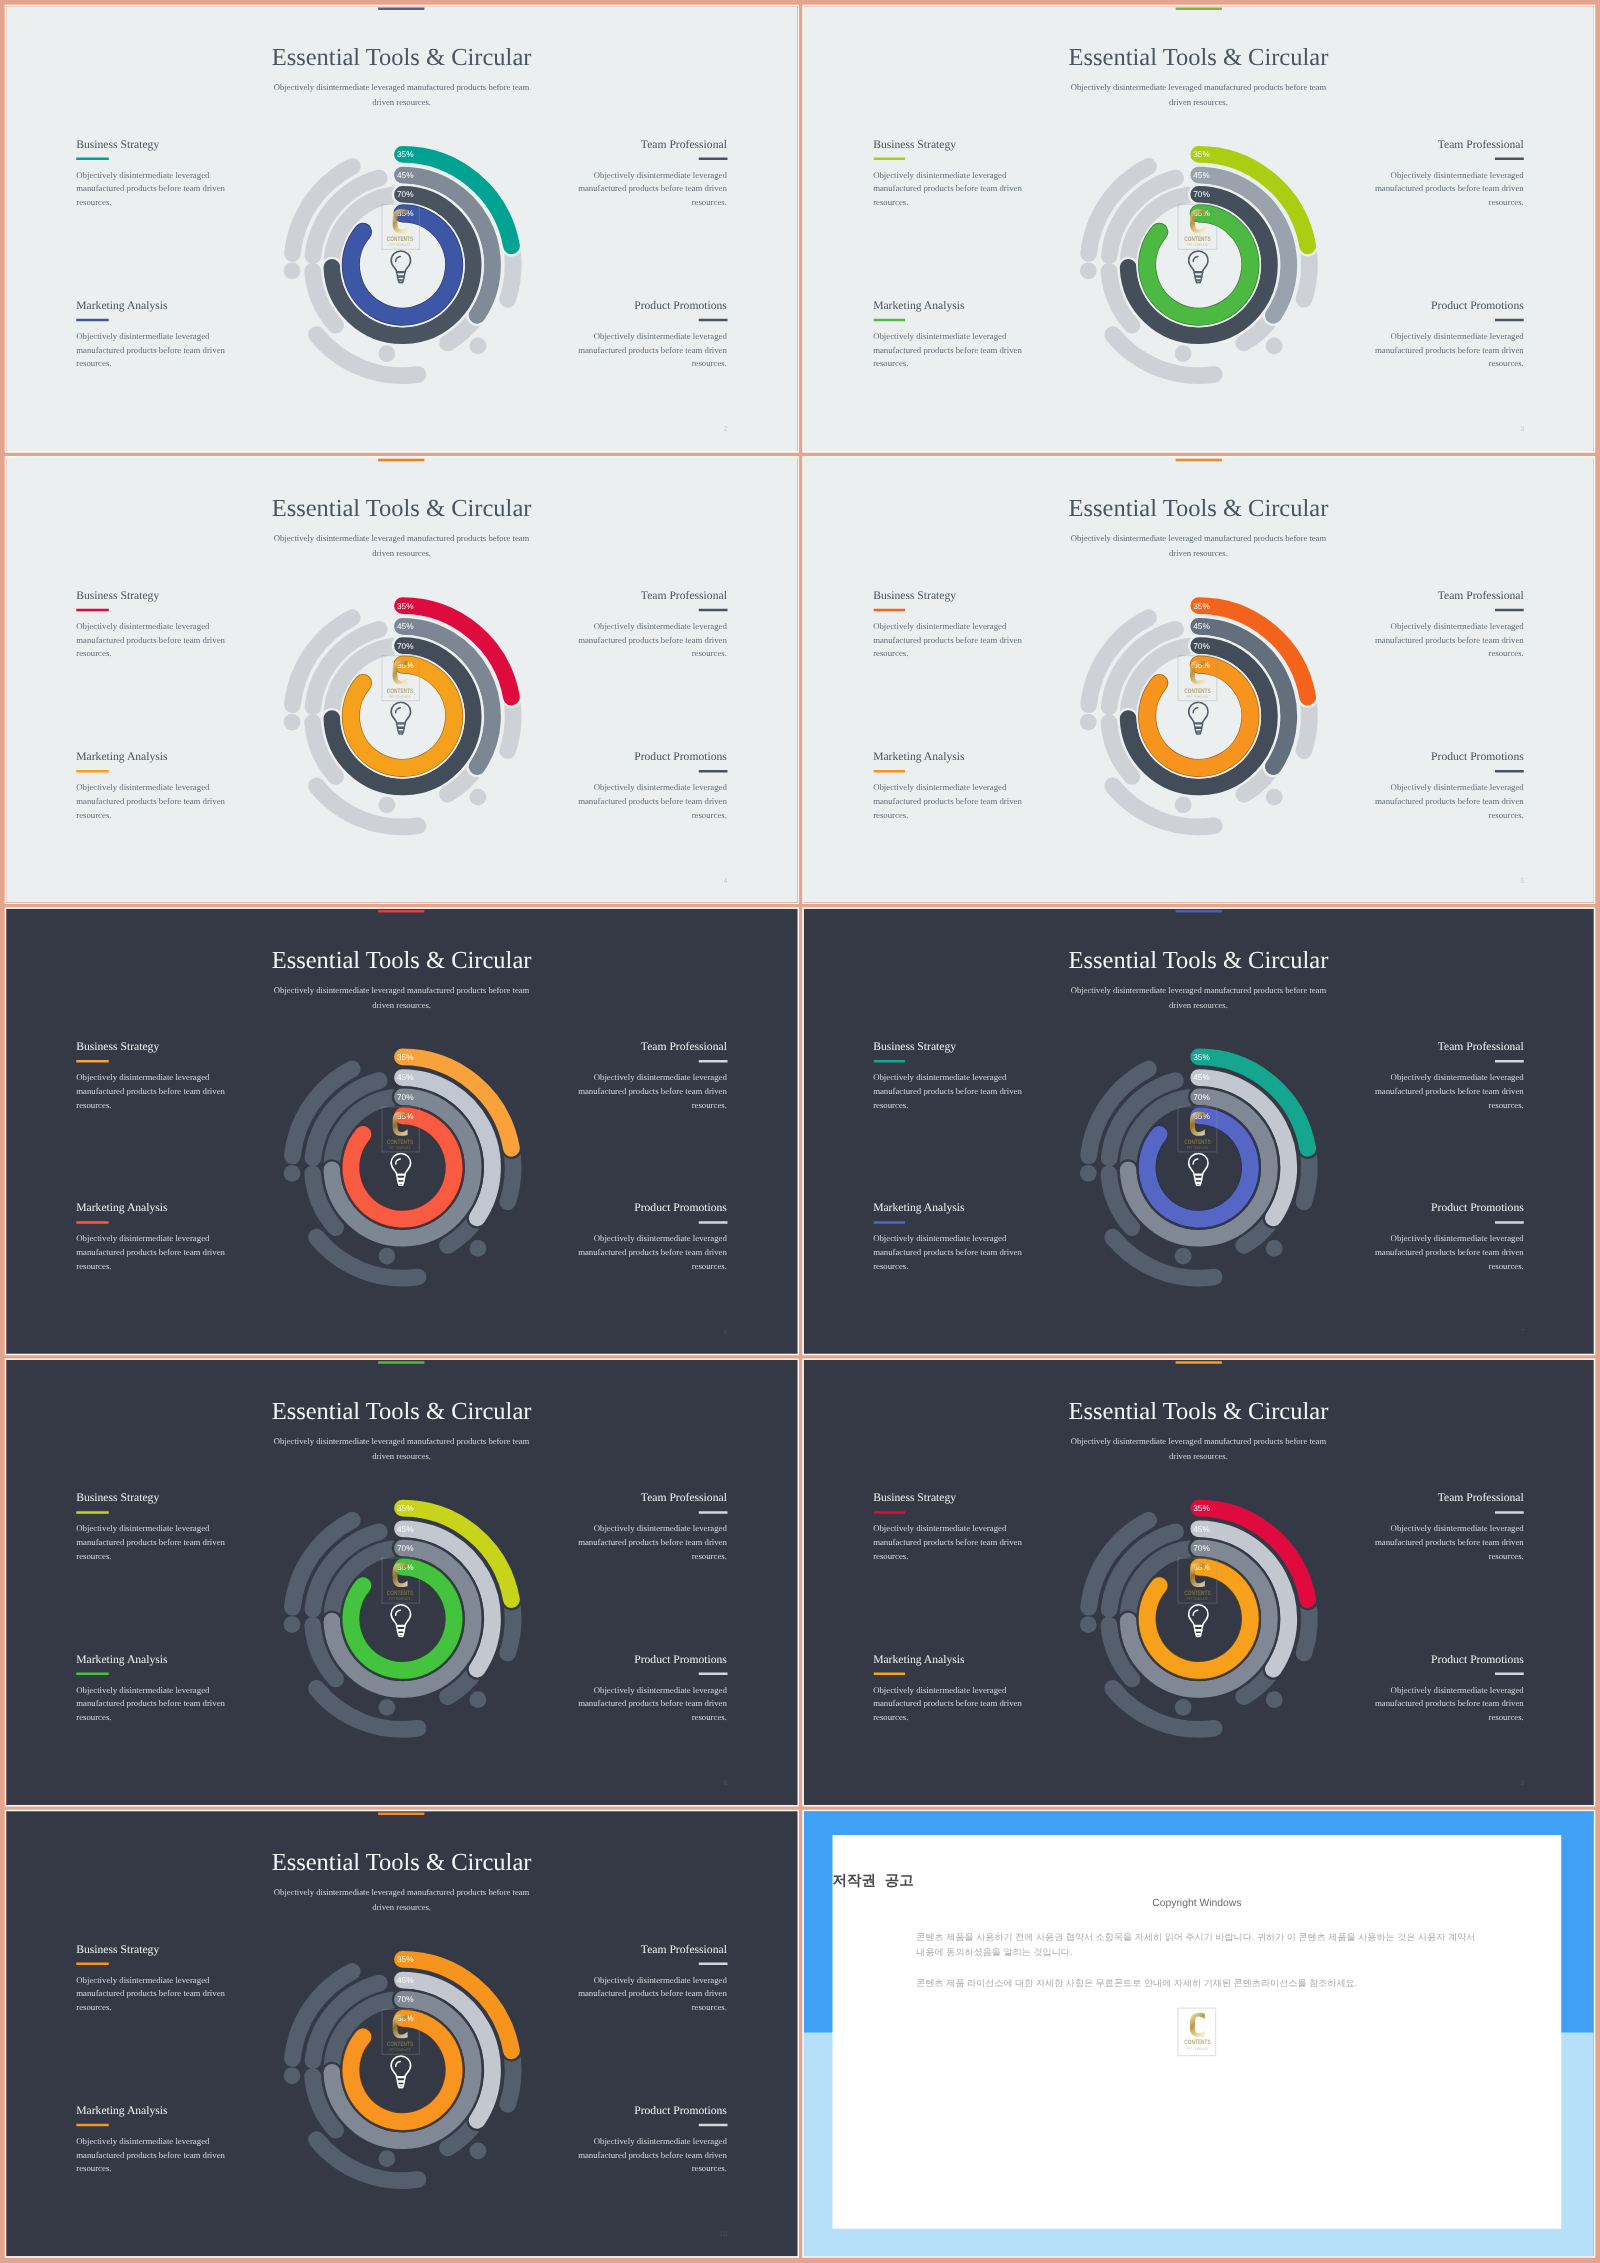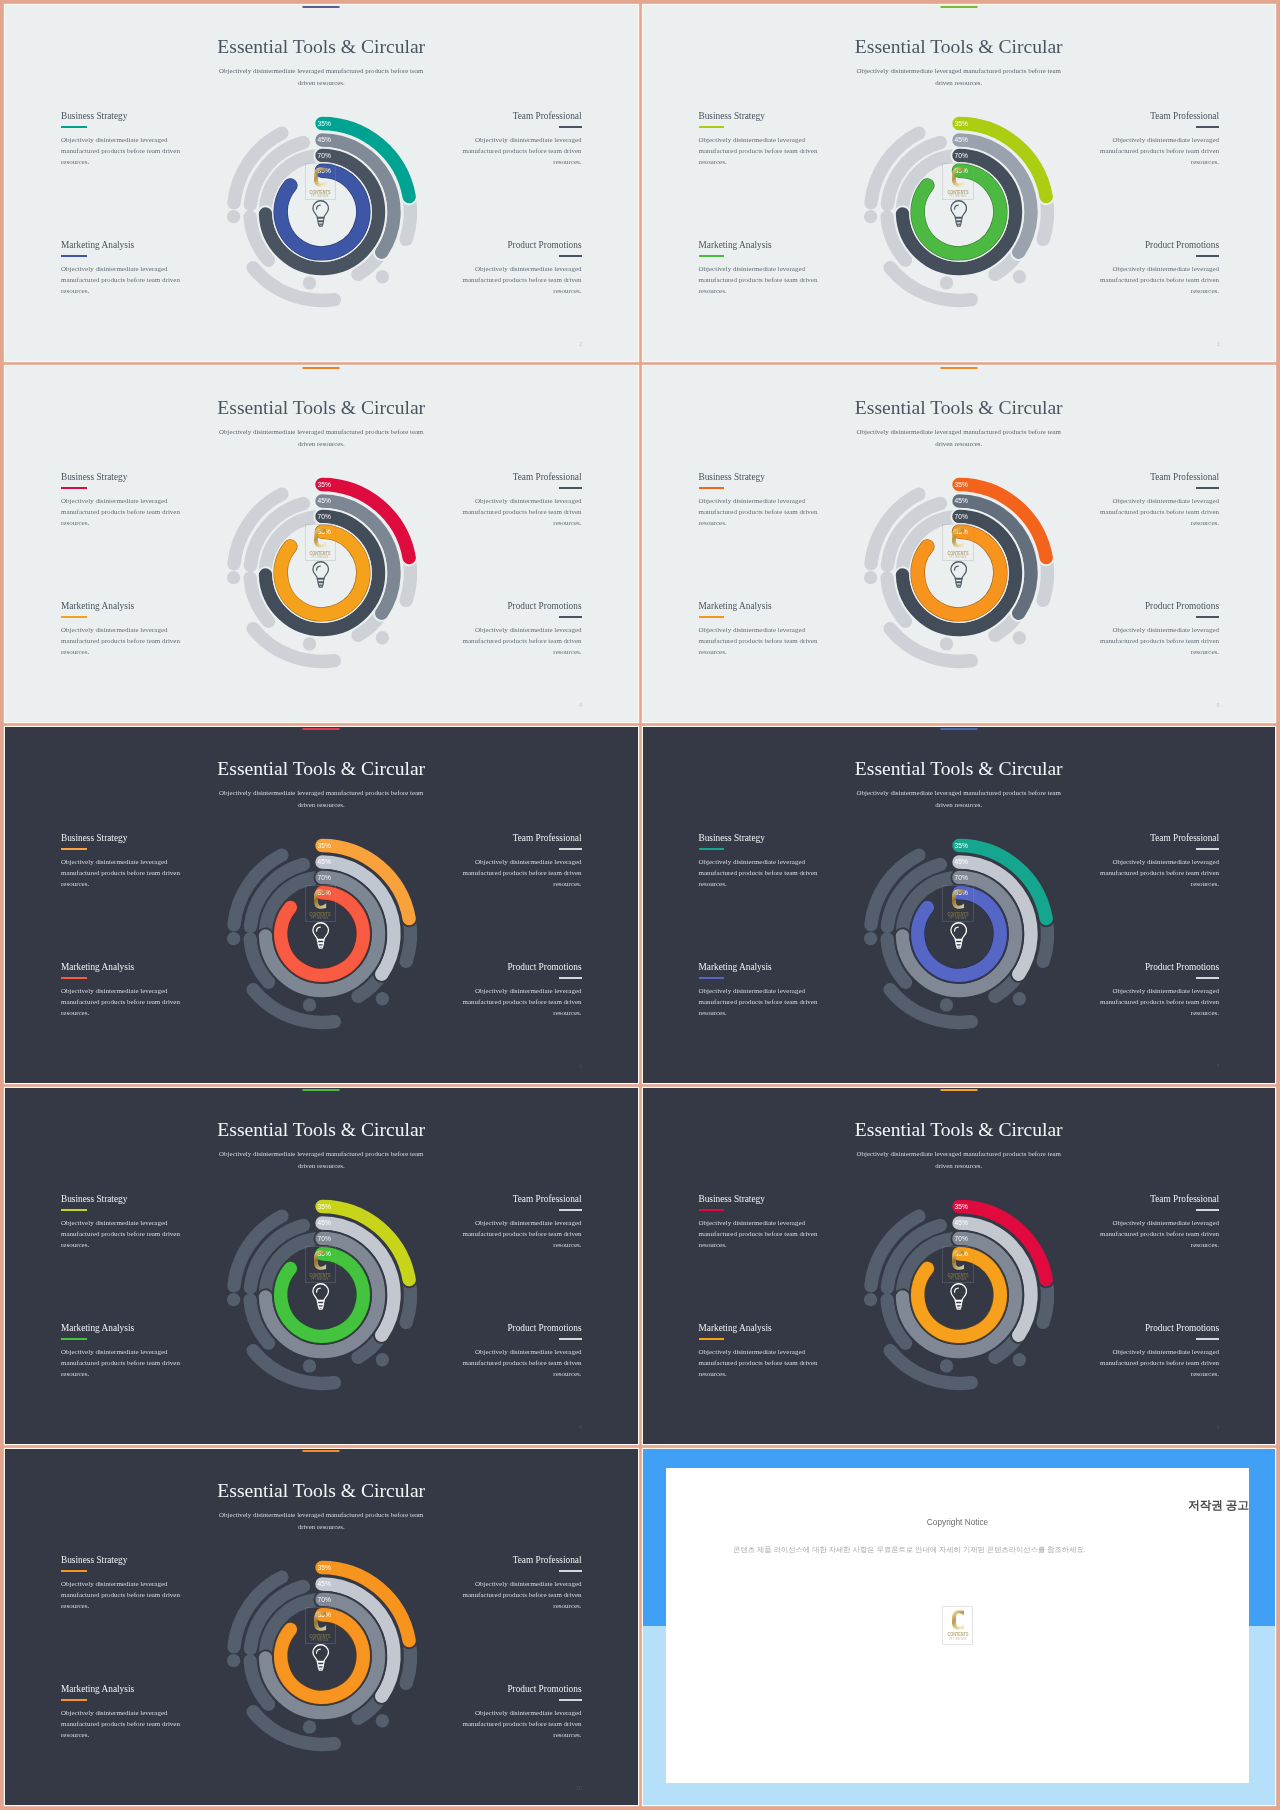--- a/index.html
+++ b/index.html
@@ -35,21 +35,21 @@
   .wm{position:absolute;pointer-events:none;opacity:.8;}
   .wmbox{position:absolute;inset:0;border:1px solid rgba(150,152,160,.33);}
   .wmC{position:absolute;left:50%;top:4.2px;transform:translateX(-50%);}
   .wmT{position:absolute;left:50%;top:26.5px;transform:translateX(-50%) scaleX(.75);transform-origin:50% 0;white-space:nowrap;font-family:"Liberation Sans",sans-serif;font-weight:bold;font-size:5.1px;line-height:5.1px;color:#9b8540;opacity:.85;}
   .wmT2{position:absolute;left:50%;top:32.3px;transform:translateX(-50%) scaleX(.66);transform-origin:50% 0;white-space:nowrap;font-family:"Liberation Sans",sans-serif;font-size:3px;line-height:3px;letter-spacing:.3px;color:#a99a72;opacity:.85;}
 
   
   .cp{position:absolute;left:0;top:0;width:100%;height:100%;background:#3fa0f5;}
   .cpband{position:absolute;left:0;right:0;top:176.9px;bottom:0;background:#b6e0fa;}
   .cpsheet{position:absolute;left:23.5px;right:26px;top:19.3px;bottom:21.8px;background:#fff;}
-  .cph1{text-align:right;font-family:Liberation Serif, serif;font-weight:bold;font-size:11.6px;line-height:11.6px;color:#4a4a4a;margin-top:32px;}
+  .cph1{text-align:left;font-family:Liberation Mono, monospace;font-weight:bold;font-size:11.6px;line-height:11.6px;color:#4a4a4a;margin-top:32px;}
   .cph2{text-align:center;font-family:"Liberation Sans",sans-serif;font-size:8.3px;line-height:8.3px;color:#6b6b6b;margin-top:6.5px;}
   .cpbody{margin:17px 66.6px 0 67.1px;font-family:"Liberation Sans",sans-serif;font-size:7.3px;line-height:12.4px;color:#a8a8a8;}
   .cpbody p{margin-bottom:12.4px;}
   .cpbody b{color:#8e8e8e;font-weight:bold;}
   .cpwm{position:absolute;left:50%;top:137.3px;width:31.8px;height:39.4px;margin-left:-15.9px;}
 </style>
 </head>
 <body>
 
 <div class="grid" id="grid">
@@ -780,22 +780,23 @@
 </svg></div>
     </div>
     <div class="pgno" style="right:55.5px;bottom:13.5px">10</div>
   </div>
     </div>
     <div class="cell" style="left:642.5px;top:1449px;width:632.5px;height:356px">
       <div class="cp">
    <div class="cpband"></div>
    <div class="cpsheet">
      <div class="cph1">저작권 공고</div>
-     <div class="cph2">Copyright Notice</div>
+     <div class="cph2">Copyright Windows</div>
      <div class="cpbody">
+            <p>콘텐츠 제품을 사용하기 전에 사용권 협약서 소항목을 자세히 읽어 주시기 바랍니다. 귀하가 이 콘텐츠 제품을 사용하는 것은 사용자 계약서 내용에 동의하셨음을 알리는 것입니다.</p>
             <p>콘텐츠 제품 라이선스에 대한 자세한 사항은 무료폰트로 안내에 자세히 기재된 콘텐츠라이선스를 참조하세요.</p>
           </div>
      <div class="cpwm">
             <div class="wm" style="width:31.8px;height:39.4px">
    <div class="wmbox"></div>
    <svg class="wmC" width="12.2" height="19.8" viewBox="0 0 30 48">
      <defs>
                   <linearGradient id="gld31_8" x1="0.05" y1="0" x2="0.65" y2="1">
        <stop offset="0%" stop-color="#fdf6dc"></stop>
                     <stop offset="20%" stop-color="#dcba66"></stop>

